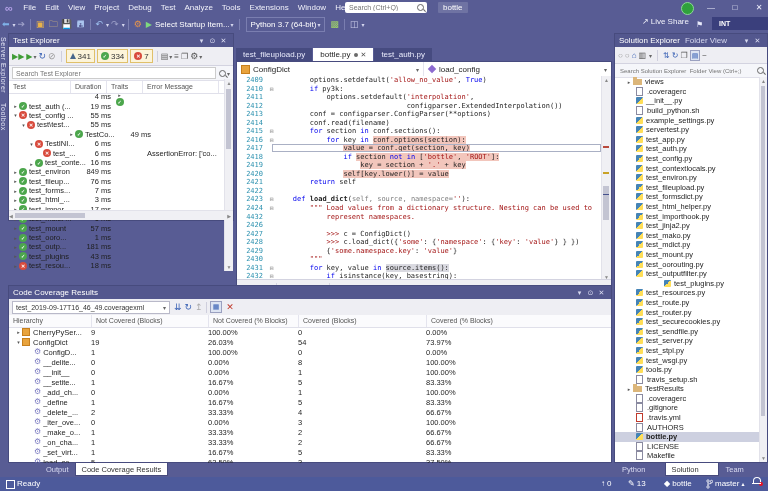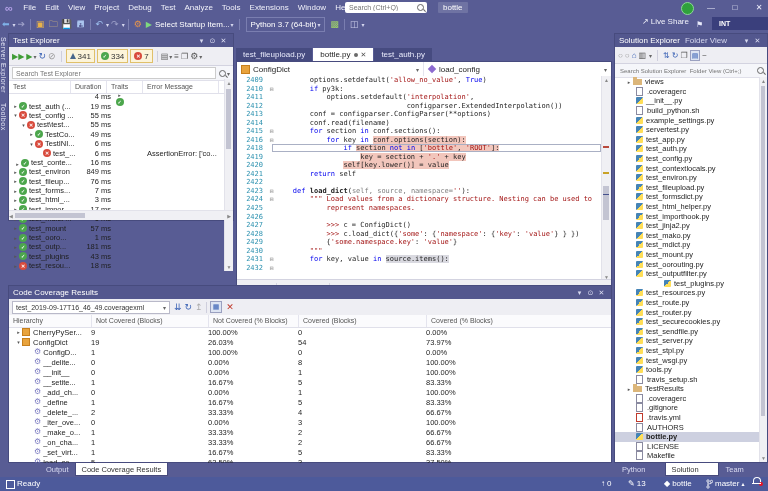--- a/index.html
+++ b/index.html
@@ -256,40 +256,40 @@
           <span class="stat fail">✕</span>
           <span class="lbl">test_config ...</span>
           <span class="tdur">55 ms</span>
         </div>
         <div class="trow" style="padding-left: 11px;">
           <span class="texp">▾</span>
           <span class="stat fail">✕</span>
           <span class="lbl">test\test...</span>
           <span class="tdur">55 ms</span>
         </div>
-        <div class="trow" style="padding-left: 19px;">
+        <div class="trow" style="padding-left: 19px; margin-left: 40px;">
           <span class="texp">▸</span>
           <span class="stat pass">✓</span>
           <span class="lbl">TestCo...</span>
           <span class="tdur">49 ms</span>
         </div>
         <div class="trow" style="padding-left: 19px;">
           <span class="texp">▾</span>
           <span class="stat fail">✕</span>
           <span class="lbl">TestINI...</span>
           <span class="tdur">6 ms</span>
         </div>
         <div class="trow" style="padding-left: 27px;">
           <span class="texp"></span>
           <span class="stat fail">✕</span>
           <span class="lbl">test_...</span>
           <span class="tdur">6 ms</span>
           <span class="terr">AssertionError: ['co...</span>
         </div>
-        <div class="trow" style="padding-left: 5px; align-items: flex-end;">
+        <div class="trow" style="padding-left: 19px; align-items: flex-end;">
           <span class="texp">▸</span>
           <span class="stat pass">✓</span>
           <span class="lbl">test_conte...</span>
           <span class="tdur">16 ms</span>
         </div>
         <div class="trow" style="padding-left: 3px;">
           <span class="texp">▸</span>
           <span class="stat pass">✓</span>
           <span class="lbl">test_environ</span>
           <span class="tdur">849 ms</span>
@@ -430,20 +430,25 @@
           <span class="lnum">2415</span>
           <span class="foldcol">⊟</span>
           <span class="ctext"><span class="seg-p">        </span><span class="seg-k">for</span><span class="seg-p"> section </span><span class="seg-k">in</span><span class="seg-p"> conf.sections():</span></span>
         </div>
         <div class="cline">
           <span class="lnum">2416</span>
           <span class="foldcol">⊟</span>
           <span class="ctext"><span class="seg-p">            </span><span class="seg-k">for</span><span class="seg-p"> key </span><span class="seg-k">in</span><span class="seg-p"> </span><span class="seg-p bg-cov">conf.options(section):</span></span>
         </div>
         <div class="cline">
+          <span class="lnum">2417</span>
+          <span class="foldcol"></span>
+          <span class="ctext"><span class="seg-p">                </span><span class="seg-p bg-cov">value = conf.get(section, key)</span></span>
+        </div>
+        <div class="cline">
           <span class="lnum">2418</span>
           <span class="foldcol"></span>
           <span class="ctext"><span class="seg-p">                </span><span class="seg-k">if</span><span class="seg-p"> </span><span class="seg-p bg-cov">section </span><span class="seg-k bg-cov">not</span><span class="seg-p bg-cov"> </span><span class="seg-k bg-cov">in</span><span class="seg-p bg-cov"> [</span><span class="seg-s bg-cov">'bottle'</span><span class="seg-p bg-cov">, </span><span class="seg-s bg-cov">'ROOT'</span><span class="seg-p bg-cov">]:</span></span>
         </div>
         <div class="cline">
           <span class="lnum">2419</span>
           <span class="foldcol"></span>
           <span class="ctext"><span class="seg-p">                    </span><span class="seg-p bg-cov">key = section + </span><span class="seg-s bg-cov">'.'</span><span class="seg-p bg-cov"> + key</span></span>
         </div>
         <div class="cline">
@@ -465,21 +470,21 @@
           <span class="lnum">2423</span>
           <span class="foldcol">⊟</span>
           <span class="ctext"><span class="seg-p">    </span><span class="seg-k">def</span><span class="seg-p"> </span><span class="seg-b">load_dict</span><span class="seg-p">(</span><span class="seg-g">self, source, namespace=</span><span class="seg-s">''</span><span class="seg-p">):</span></span>
         </div>
         <div class="cline">
           <span class="lnum">2424</span>
           <span class="foldcol">⊟</span>
           <span class="ctext"><span class="seg-p">        </span><span class="seg-s">""" Load values from a dictionary structure. Nesting can be used to</span></span>
         </div>
         <div class="cline">
-          <span class="lnum">2425</span>
+          <span class="lnum">4432</span>
           <span class="foldcol"></span>
           <span class="ctext"><span class="seg-s">            represent namespaces.</span></span>
         </div>
         <div class="cline">
           <span class="lnum">2426</span>
           <span class="foldcol"></span>
           <span class="ctext"></span>
         </div>
         <div class="cline">
           <span class="lnum">2427</span>
@@ -502,20 +507,21 @@
           <span class="ctext"><span class="seg-s">        """</span></span>
         </div>
         <div class="cline">
           <span class="lnum">2431</span>
           <span class="foldcol">⊟</span>
           <span class="ctext"><span class="seg-p">        </span><span class="seg-k">for</span><span class="seg-p"> key, value </span><span class="seg-k">in</span><span class="seg-p"> </span><span class="seg-p bg-ref">source.items():</span></span>
         </div>
         <div class="cline">
           <span class="lnum">2432</span>
           <span class="foldcol">⊟</span>
+          <span class="ctext"><span class="seg-p">            </span><span class="seg-k">if</span><span class="seg-p"> isinstance(key, basestring):</span></span>
         </div>
       </div>
     <div class="ed-vscroll">
       <span class="sarrow">▲</span>
       <span class="mark" style="top:70px;background:#b94a3d;"></span>
       <span class="mark" style="top:96px;background:#c9a227;"></span>
       <span class="vthumb" style="top:110px;height:34px;left:1px;width:6px;"></span>
       <span class="mark" style="top:118px;background:#44508c;height:1px;"></span>
       <span class="sarrow" style="position:absolute;bottom:0;width:100%;">▼</span>
     </div>

